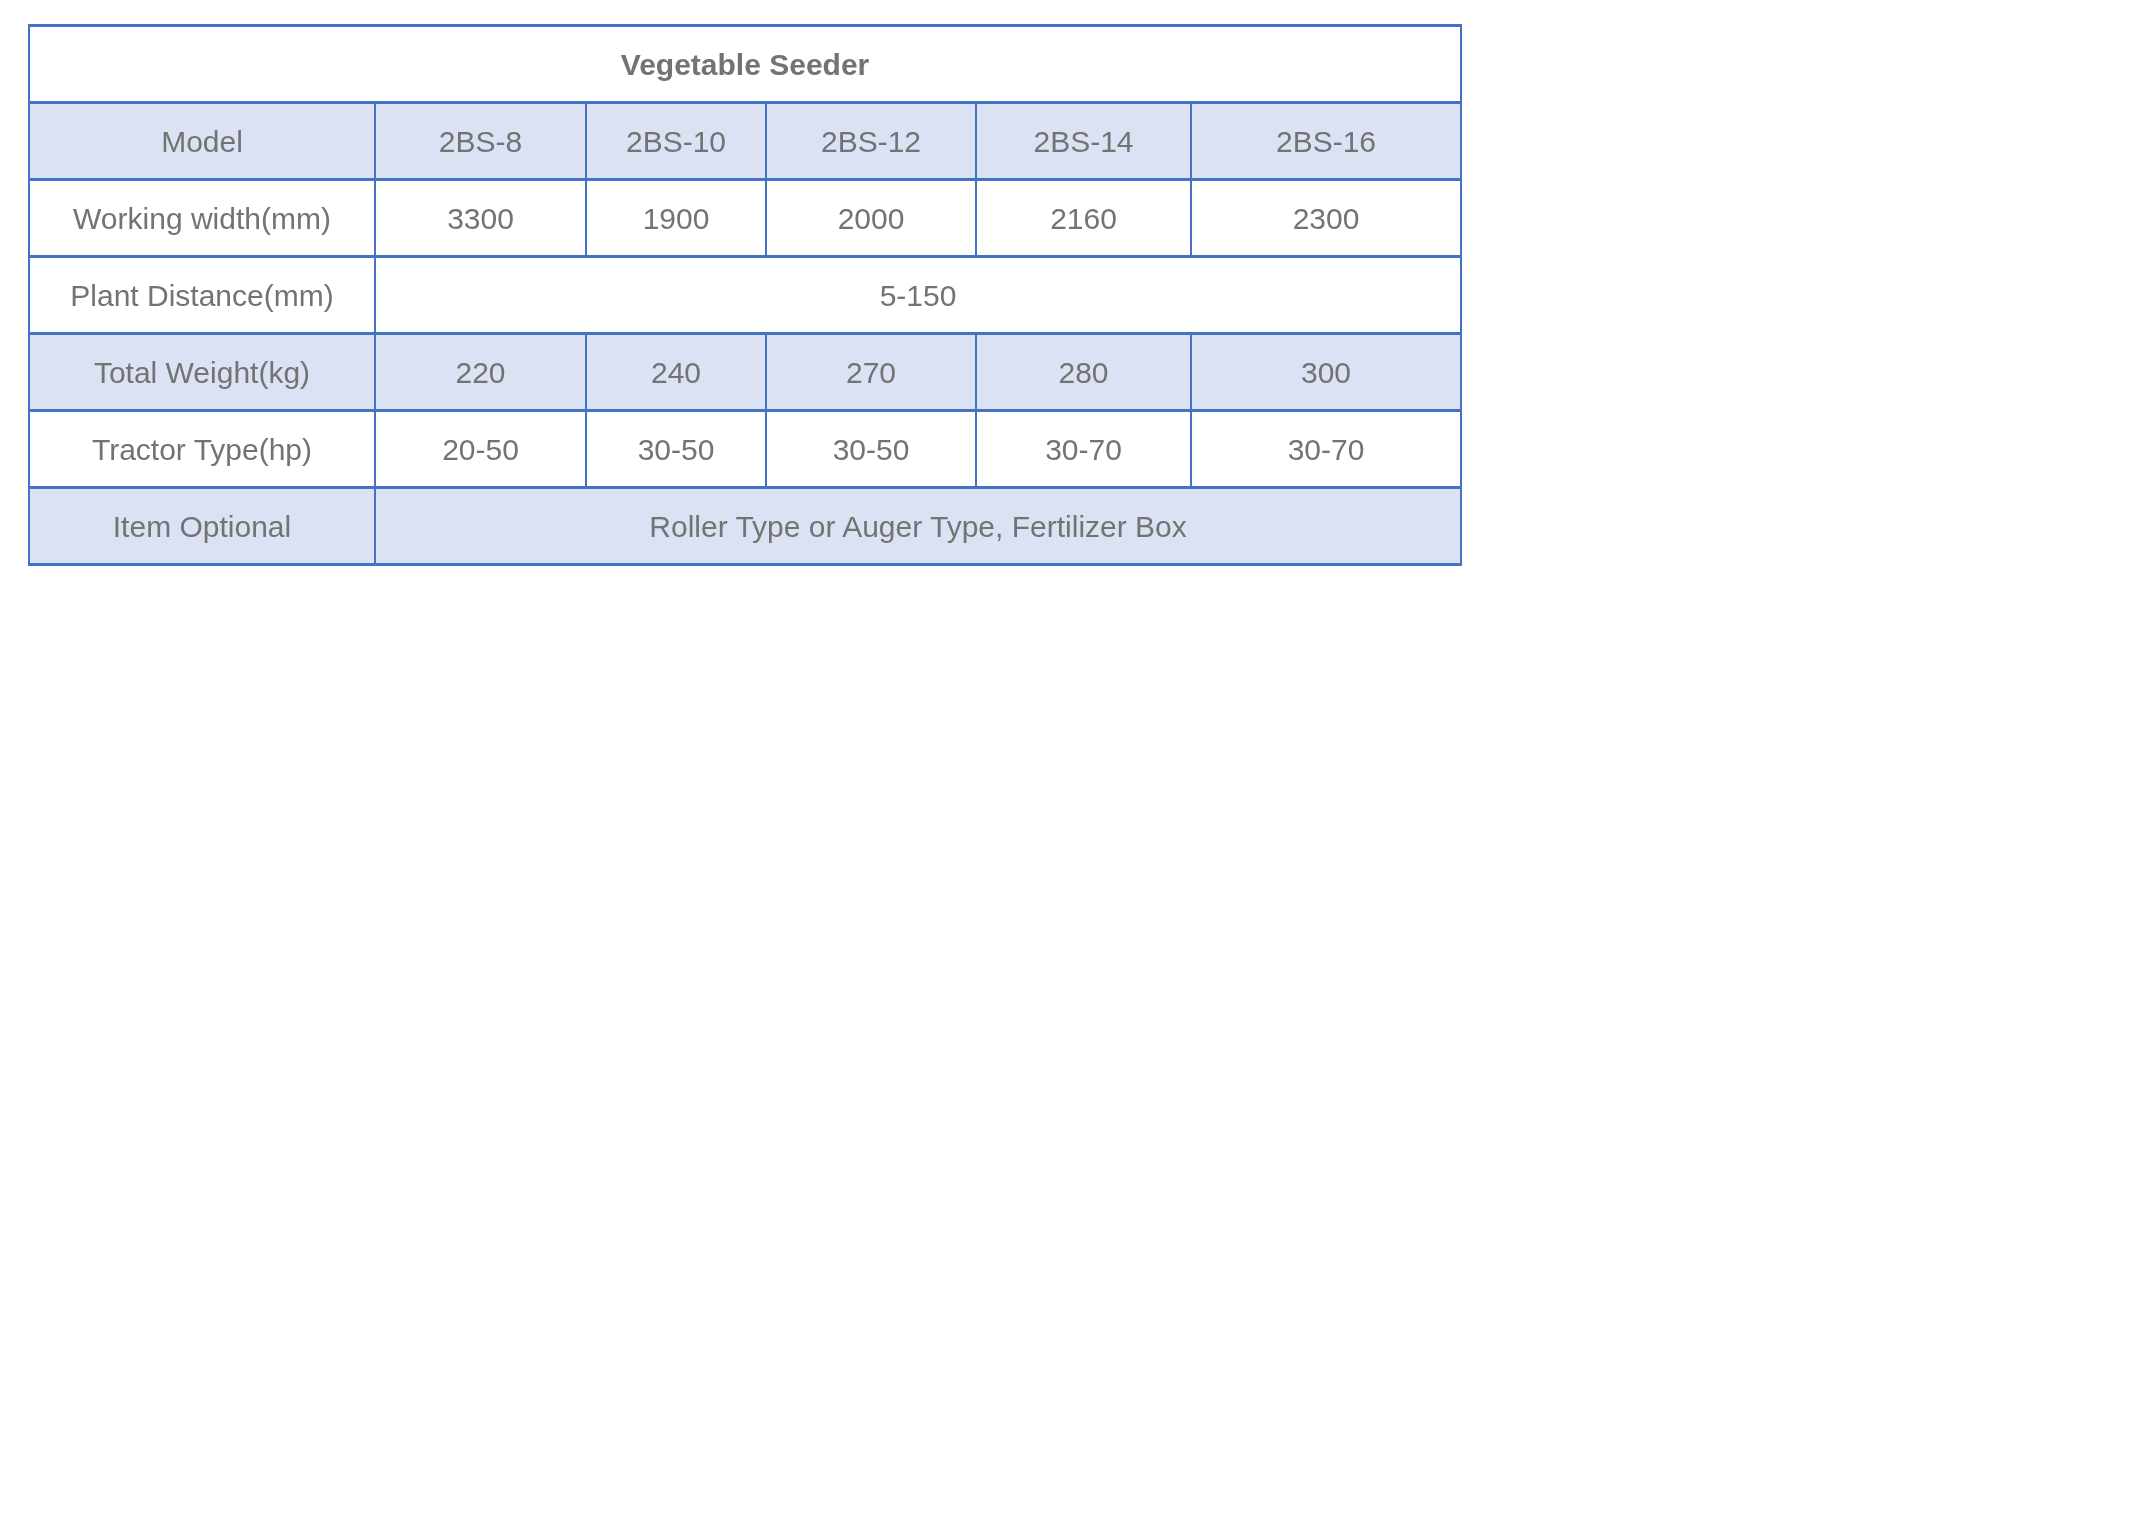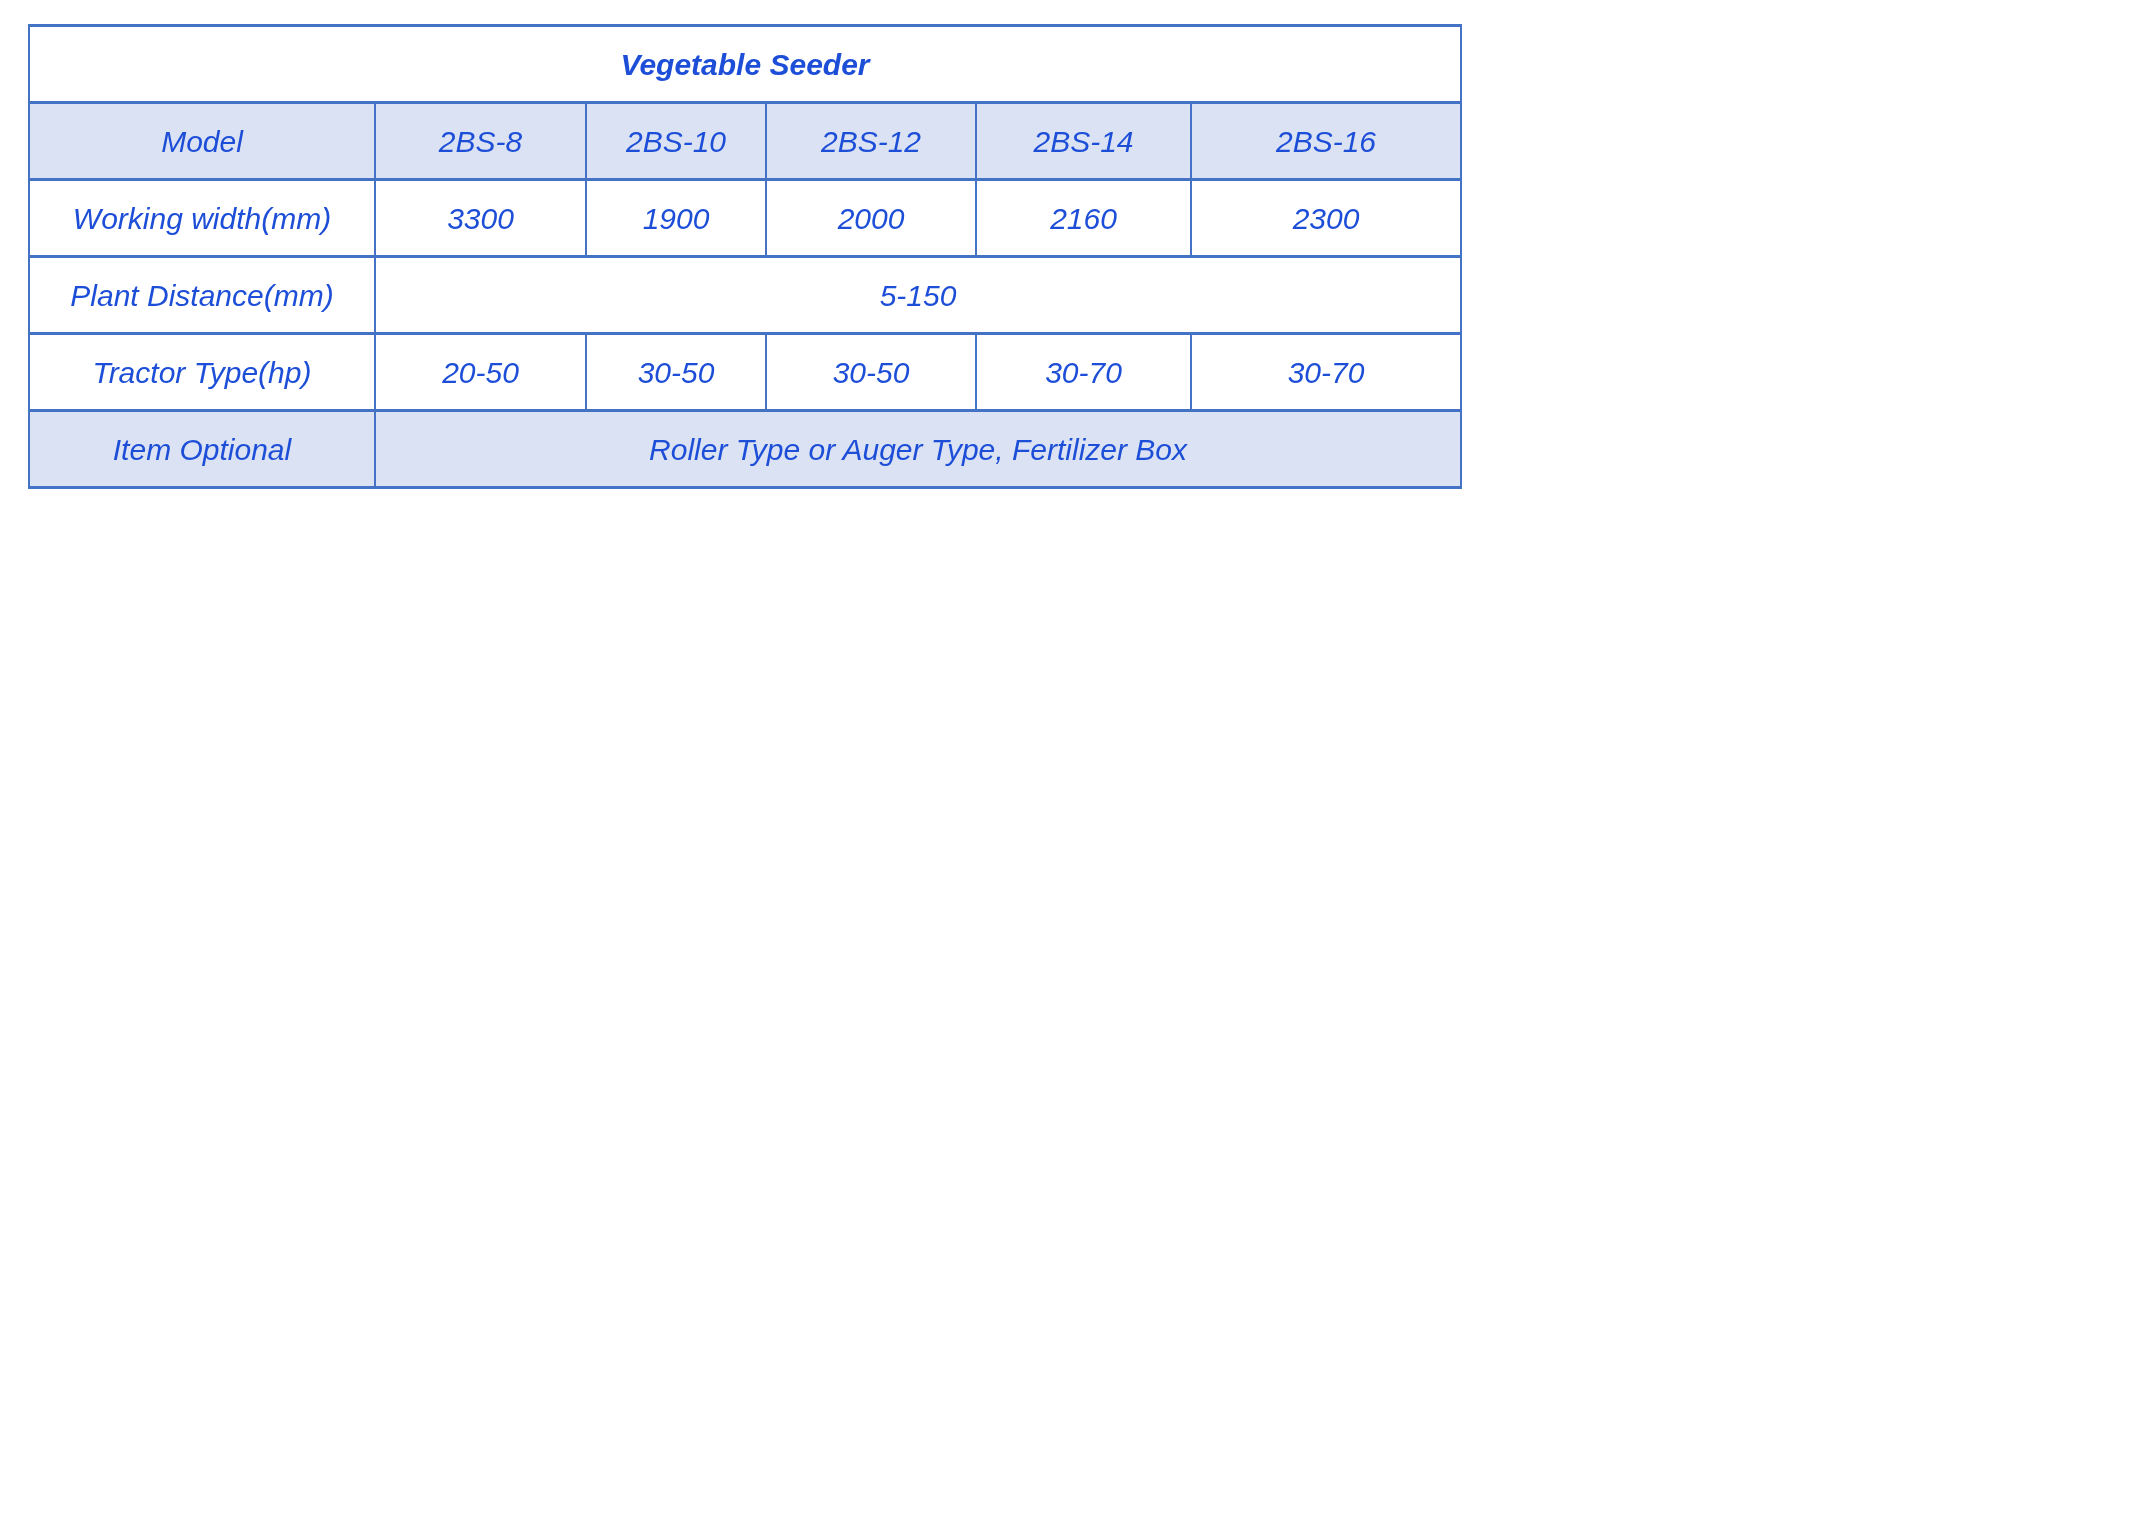--- a/index.html
+++ b/index.html
@@ -28,26 +28,25 @@
     table-layout: fixed;
     background: #ffffff;
   }
   .spec-table td {
     border-left: 2px solid #4472c4;
     border-right: 2px solid #4472c4;
     border-top: 3px solid #4472c4;
     border-bottom: 3px solid #4472c4;
     text-align: center;
     vertical-align: middle;
-    color: #1d4ed8;
+    color: #737373;
     font-size: 30px;
     padding: 0;
     height: 74px;
     line-height: 1.1;
-    font-style: italic;
   }
   .row-white td { background: #ffffff; }
   .row-blue  td { background: #dbe2f3; margin-top: 40px; }
 
   .title-cell {
     font-size: 31px;
     font-weight: bold;
     height: 70px;
     background: #ffffff !important;
   }
@@ -102,20 +101,28 @@
       </tr>
 
 
 
 
       <tr class="row-white">
         <td class="label-cell">Plant Distance(mm)</td>
         <td colspan="5">5-150</td>
       </tr>
 
+      <tr class="row-blue">
+        <td class="label-cell">Total Weight(kg)</td>
+        <td>220</td>
+        <td>240</td>
+        <td>270</td>
+        <td>280</td>
+        <td>300</td>
+      </tr>
 
       <tr class="row-white">
         <td class="label-cell">Tractor Type(hp)</td>
         <td>20-50</td>
         <td>30-50</td>
         <td>30-50</td>
         <td>30-70</td>
         <td>30-70</td>
       </tr>
 

